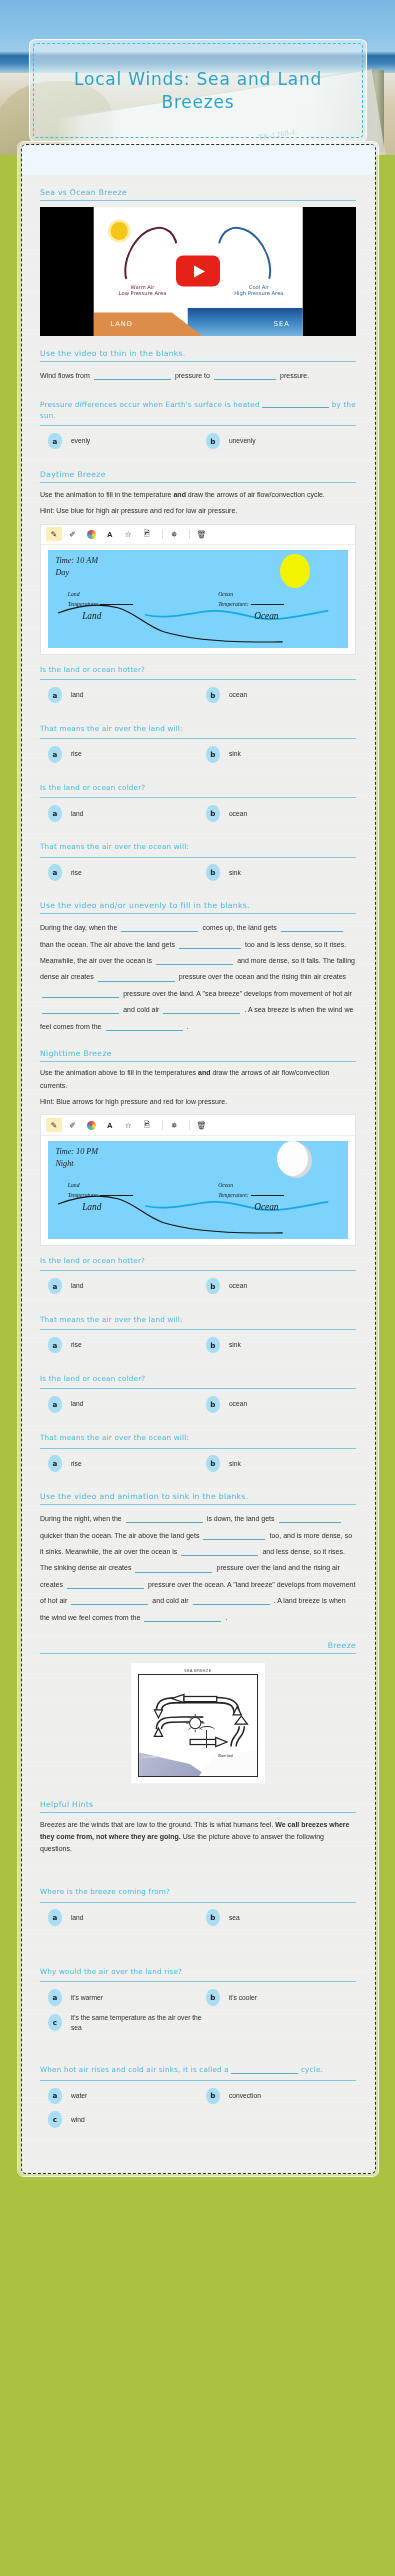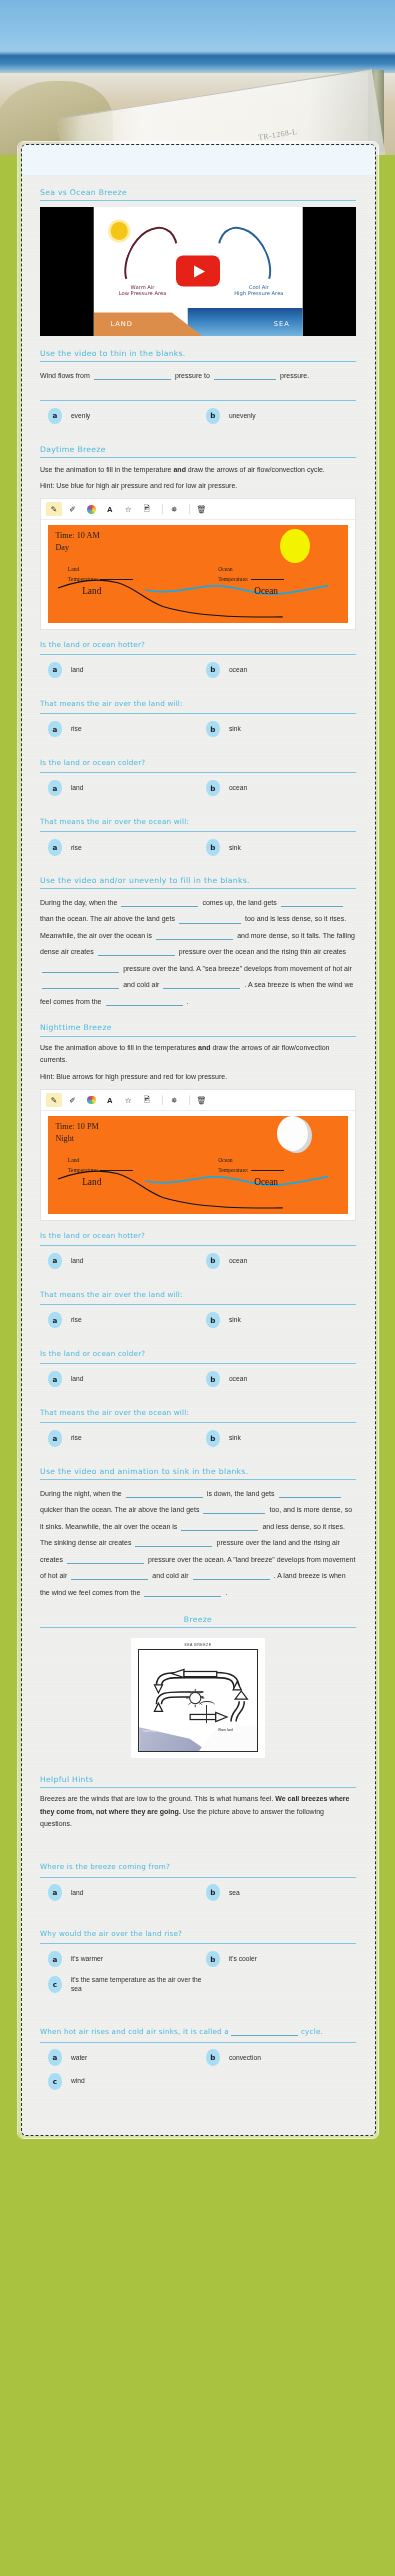--- a/index.html
+++ b/index.html
@@ -102,21 +102,21 @@
   .block { padding: 0 18.5px; }
 
   h2.sec-title {
     font-family: "DejaVu Sans", sans-serif;
     font-weight: normal;
     font-size: 7.7px;
     color: #4cb8de;
     letter-spacing: 0.3px;
     margin: 13.4px 0 3.1px 0;
   }
-  h2.sec-title.center { text-align:center; }
+  h2.sec-title.center { text-align:right; }
   .rule { height: 0.5px; background: #7fc6e4; margin-bottom: 6.2px; }
 
   p.body {
     font-size: 7px;
     line-height: 1.75;
     color: #2e2e2e;
     margin: 4.1px 0;
   }
   p.body b { font-weight: bold; }
 
@@ -257,23 +257,24 @@
   }
   .tool.active { background:#fbeeb8; }
   .tool.sep { width:0.5px; height:10.3px; background:#e0e0e0; margin: 0 4.1px; }
   .tool .swatch {
     width:8.8px; height:8.8px; border-radius:50%;
     background: conic-gradient(#e14b3b, #f0a535, #f4e04d, #64c061, #4aa8d8, #7a5bbd, #e14b3b);
   }
   .canvas {
     position:relative;
     height: 98px;
-    background:#f97316;
+    background:#7dd3fc;
     margin: 5.2px 7.2px 6.2px 7.2px;
     overflow:hidden;
+    font-style:italic;
   }
   .canvas .time {
     position:absolute; left: 7.2px; top: 5.2px;
     font-family:"Liberation Serif", serif;
     font-size: 8.2px; color:#1c1c1c; line-height:1.45;
   }
   .sun-shape {
     position:absolute; right: 38px; top: 4.1px;
     width: 30px; height: 34px; border-radius:50%;
     background: #f3f300;
@@ -350,20 +351,24 @@
 </style>
 </head>
 <body>
 
 <div class="hero">
   <div class="sandtop"></div>
   <div class="dune"></div>
   <div class="post"></div>
   <div class="boathull"></div>
   <div class="hullcode">TR-1268-L</div>
+  <div class="title-card">
+    <div class="inner-dash"></div>
+    <div class="title-text">Local Winds: Sea and Land Breezes</div>
+  </div>
 </div>
 
 <div class="sheet">
   <div class="top-blank"></div>
 
   <div class="block">
     <h2 class="sec-title">Sea vs Ocean Breeze</h2>
     <div class="rule"></div>
 
     <div class="video">
@@ -393,20 +398,25 @@
     <div class="rule"></div>
     <div class="fill">
       <span>Wind flows from</span>
       <span class="blank"></span>
       <span>pressure to</span>
       <span class="blank sm"></span>
       <span>pressure.</span>
     </div>
 
     <div class="mcq" style="margin-top:15.5px;">
+      <div class="q-text">
+        <span>Pressure differences occur when Earth's surface is heated</span>
+        <span class="mini-blank"></span>
+        <span>by the sun.</span>
+      </div>
       <div class="q-rule"></div>
       <div class="opts">
         <div class="opt">
           <div class="bubble">a</div>
           <div class="opt-label">evenly</div>
         </div>
         <div class="opt">
           <div class="bubble">b</div>
           <div class="opt-label">unevenly</div>
         </div>
@@ -737,21 +747,21 @@
           <div class="bubble">a</div>
           <div class="opt-label">land</div>
         </div>
         <div class="opt">
           <div class="bubble">b</div>
           <div class="opt-label">sea</div>
         </div>
       </div>
     </div>
 
-    <div class="mcq" style="margin-top:21px;">
+    <div class="mcq" style="margin-top:34px;">
       <div class="q-text">Why would the air over the land rise?</div>
       <div class="q-rule"></div>
       <div class="opts">
         <div class="opt">
           <div class="bubble">a</div>
           <div class="opt-label">it's warmer</div>
         </div>
         <div class="opt">
           <div class="bubble">b</div>
           <div class="opt-label">it's cooler</div>

